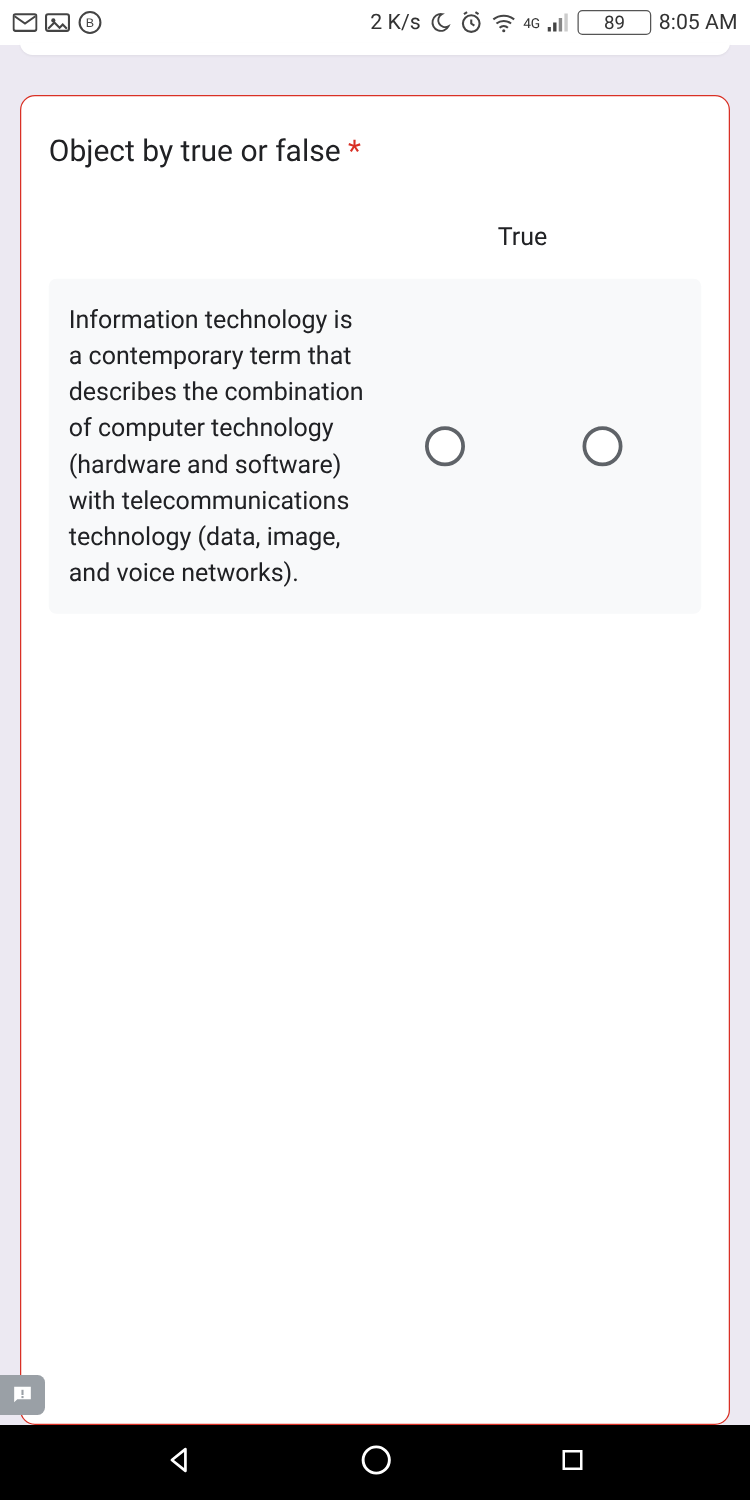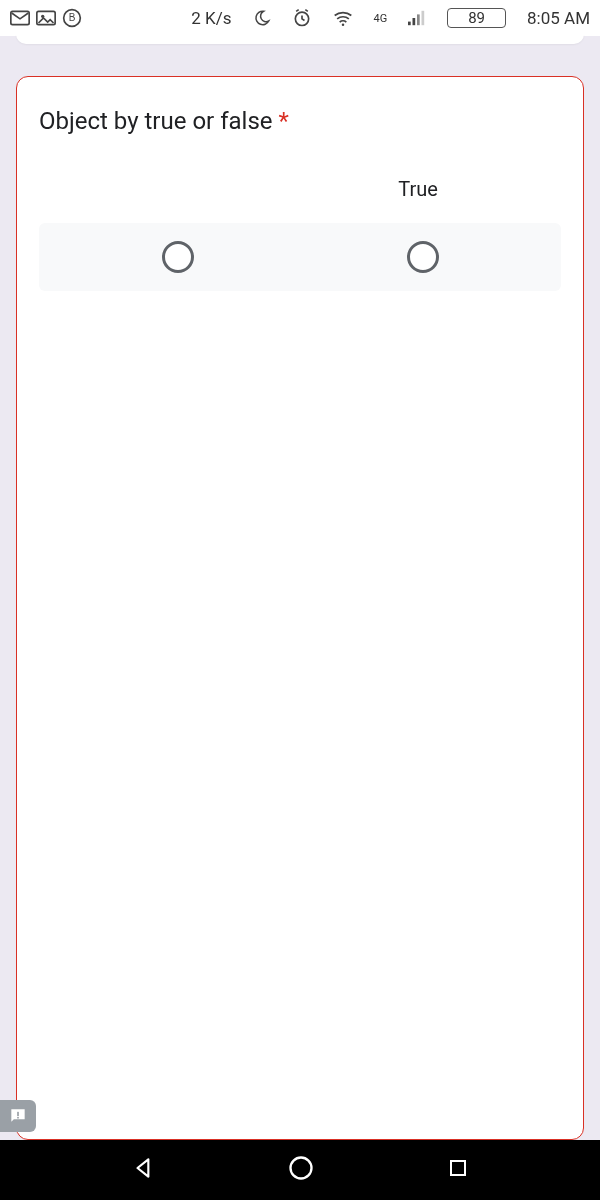--- a/index.html
+++ b/index.html
@@ -1,19 +1,19 @@
 <!DOCTYPE html>
 <html><head>
 <meta charset="utf-8">
 <style>
   * { box-sizing: border-box; margin: 0; padding: 0; }
   html, body { width: 600px; height: 1200px; font-family: Roboto, Arial, sans-serif; background: #fff; overflow: hidden; }
   .status-bar { width: 100%; height: 36px; display: flex; align-items: center; padding: 0 10px; font-size: 17px; color: #333; }
   .status-left { display: flex; align-items: center; gap: 6px; }
-  .status-right { margin-left: auto; display: flex; align-items: center; gap: 21px; }
+  .status-right { margin-left: auto; display: flex; align-items: center; gap: 6px; }
   .status-ico { display: inline-flex; }
   .page-bg { background: #ece9f2; width: 100%; height: 1104px; padding: 16px 16px 0 16px; position: relative; }
   .top-edge { position: absolute; top: -2px; left: 16px; right: 16px; height: 10px; background: #fff; border-radius: 0 0 10px 10px; box-shadow: 0 1px 2px rgba(0,0,0,0.05); }
   .card { background: #fff; border: 1.5px solid #d93025; border-radius: 12px; margin-top: 24px; padding: 30px 22px 0 22px; height: 1064px; overflow: hidden; }
   .q-title { font-size: 24px; color: #202124; margin-bottom: 42px; }
   .q-title .star { color: #d93025; }
   .col-headers { display: flex; align-items: flex-end; margin-bottom: 22px; padding-right: 18px; }
   .row-label-space { flex: 0 0 254px; }
   .col-h { flex: 1; text-align: center; font-size: 20px; color: #202124; }
   .q-row { display: flex; align-items: center; background: #f8f9fa; border-radius: 6px; padding: 18px 16px; margin-bottom: 12px; }
@@ -92,20 +92,21 @@
     <div class="q-title">
       <span>Object by true or false</span>
       <span class="star">*</span>
     </div>
     <div class="col-headers">
       <div class="row-label-space"></div>
       <div class="col-h">True</div>
     </div>
 
     <div class="q-row">
+      <div class="q-text">Information technology is a contemporary term that describes the combination of computer technology (hardware and software) with telecommunications technology (data, image, and voice networks).</div>
       <div class="radio-cell">
           <div class="radio"></div>
         </div>
       <div class="radio-cell">
           <div class="radio"></div>
         </div>
     </div>
 
 
   </div>

